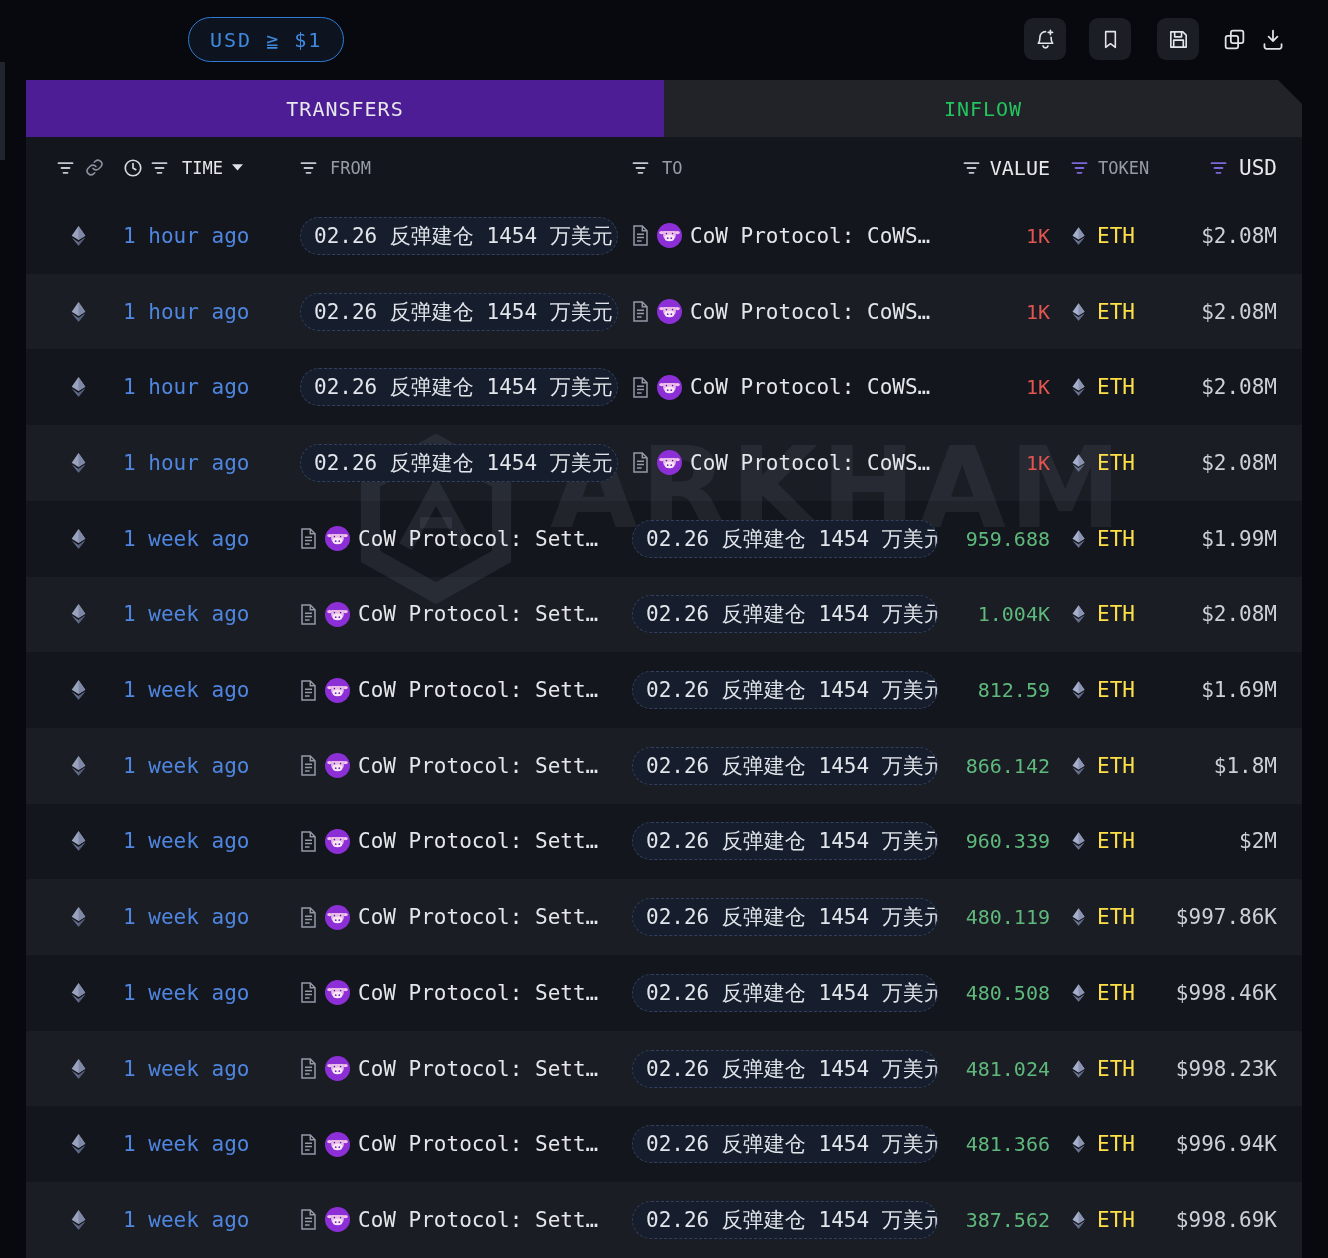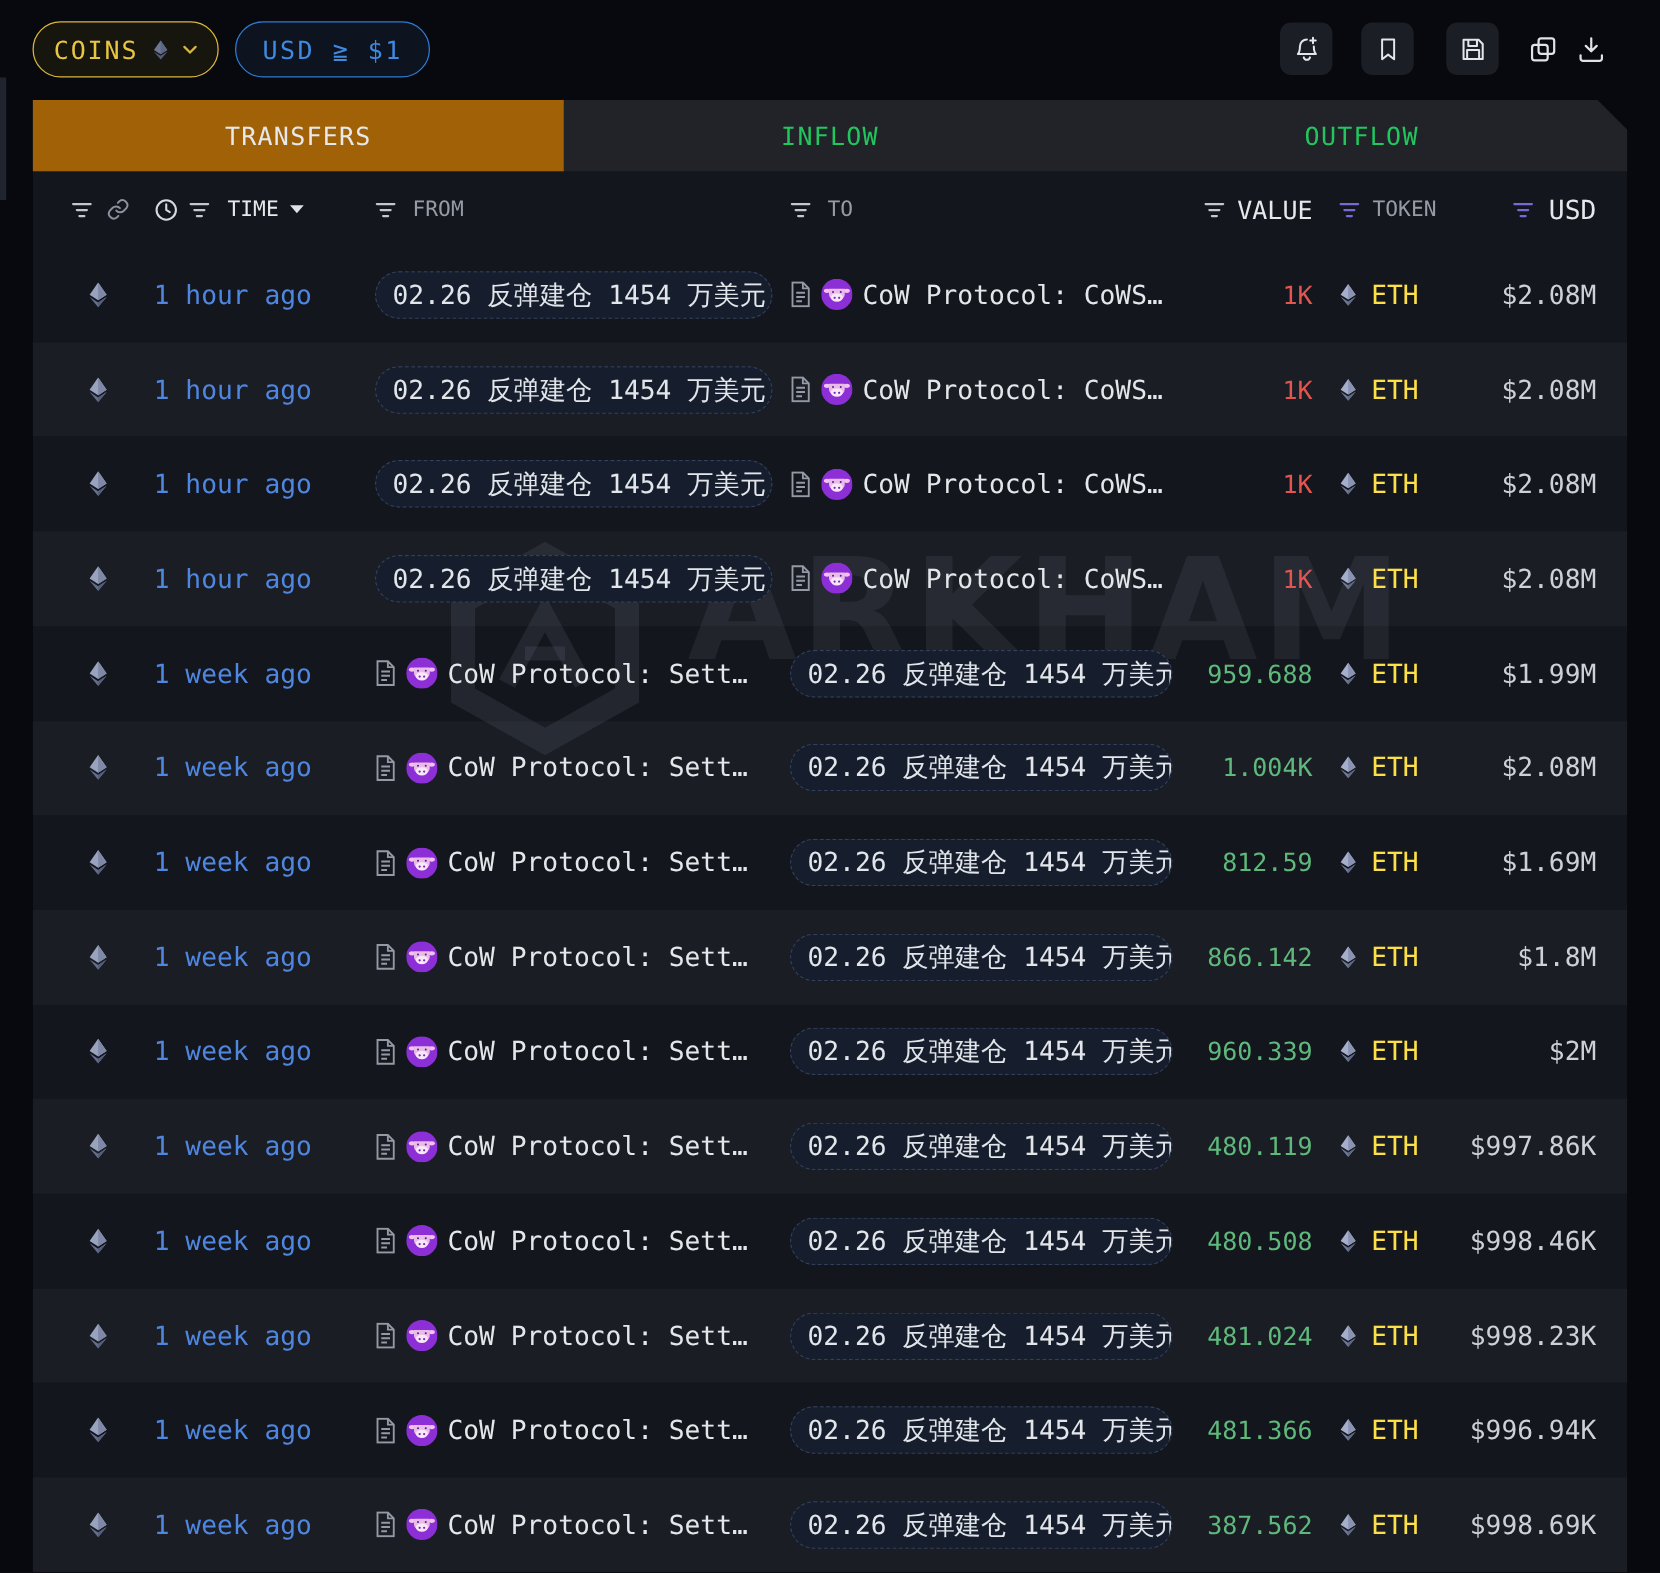--- a/index.html
+++ b/index.html
@@ -18,21 +18,21 @@
 
   
   #container{position:absolute;left:26px;top:80px;width:1276px;height:1178px;background:#14161d;
     clip-path:polygon(0 0,1252px 0,1276px 24px,1276px 1178px,0 1178px);}
   #edge-sliver{position:absolute;left:0;top:62px;width:5px;height:98px;background:#1f242e;}
 
   
   #tabbar{display:flex;height:57px;background:#212329;}
   .tab{flex:1;display:flex;align-items:center;justify-content:center;font-size:20px;letter-spacing:1px;
     color:#22c55e;cursor:pointer;}
-  .tab.active{background:#a16207;color:#e6e8eb;}
+  .tab.active{background:#4c1d95;color:#e6e8eb;}
 
   
   #header{display:flex;height:61px;align-items:center;color:#cfd3d9;font-size:17px;}
   .hic{color:#c3c8d0;display:inline-flex;}
   .hic.purple{color:#7a68d8;}
   .hgray{color:#969ca6;}
   .c-chain{width:71px;flex:none;display:flex;align-items:center;}
   .c-time{width:203px;flex:none;display:flex;align-items:center;padding-left:26px;}
   .c-from{width:332px;flex:none;display:flex;align-items:center;}
   .c-to{width:310px;flex:none;display:flex;align-items:center;}
@@ -63,37 +63,20 @@
   
   #watermark{position:absolute;left:330px;top:352px;display:flex;align-items:flex-start;gap:34px;z-index:1;
     pointer-events:none;}
   #wm-text{font-family:"DejaVu Sans","Liberation Sans",sans-serif;font-weight:bold;font-size:113px;
     letter-spacing:3px;color:rgba(198,209,227,0.075);line-height:1;}
 </style>
 </head>
 <body>
 
 <div id="topbar">
-  <div class="tpill" id="coins-pill">
-    <span>COINS</span>
-    <span style="display:inline-flex;">
-      <svg width="13" height="20" viewBox="0 0 17 20">
-          <path d="M8.5 0l7 10-7 4.4-7-4.4z" fill="#6e7794"></path>
-          <path d="M8.5 0l7 10-7 4.4z" fill="#5d6682"></path>
-          <path d="M8.5 20l7-8.3-7 4.4-7-4.4z" fill="#4f587330"></path>
-          <path d="M8.5 20l7-8.3-7 4.4z" fill="#47506b"></path>
-          <path d="M8.5 20l7-8.3-7 4.4-7-4.4z" fill="#525b76"></path>
-        </svg>
-    </span>
-    <span style="display:inline-flex;color:#dcb63c;">
-      <svg width="12" height="8" viewBox="0 0 12 8" fill="none" stroke="currentColor" stroke-width="1.8" stroke-linecap="round">
-          <path d="M1.5 1.5L6 6l4.5-4.5"></path>
-        </svg>
-    </span>
-  </div>
   <div class="tpill" id="usd-pill">
     <span>USD ≧ $1</span>
   </div>
 
   <div class="iconbox" style="left:1024px;">
     <span style="display:inline-flex;">
       <svg width="23" height="23" viewBox="0 0 24 24" fill="none" stroke="#e3e6ea" stroke-width="1.7" stroke-linecap="round" stroke-linejoin="round">
           <path d="M14.6 18.7a2.7 2.7 0 0 1-5.2 0"></path>
           <path d="M12 3.8a5.8 5.8 0 0 0-5.8 5.8c0 4.5-1.7 6.3-1.7 6.3h15s-1.7-1.8-1.7-6.3"></path>
           <path d="M14.8 4.6h4.6M17.1 2.3v4.6"></path>
@@ -133,21 +116,20 @@
     </span>
   </div>
 </div>
 
 <div id="edge-sliver"></div>
 
 <div id="container">
   <div id="tabbar">
       <div class="tab active">TRANSFERS</div>
       <div class="tab">INFLOW</div>
-      <div class="tab">OUTFLOW</div>
     </div>
 
   <div id="header">
     <div class="c-chain">
       <span class="hic">
           <svg width="17" height="14" viewBox="0 0 17 14">
             <path d="M1.5 2.2h14M4.5 7h8M6.5 11.8h4" stroke="currentColor" stroke-width="1.8" stroke-linecap="round" fill="none"></path>
           </svg>
         </span>
       <span class="hic hgray">

